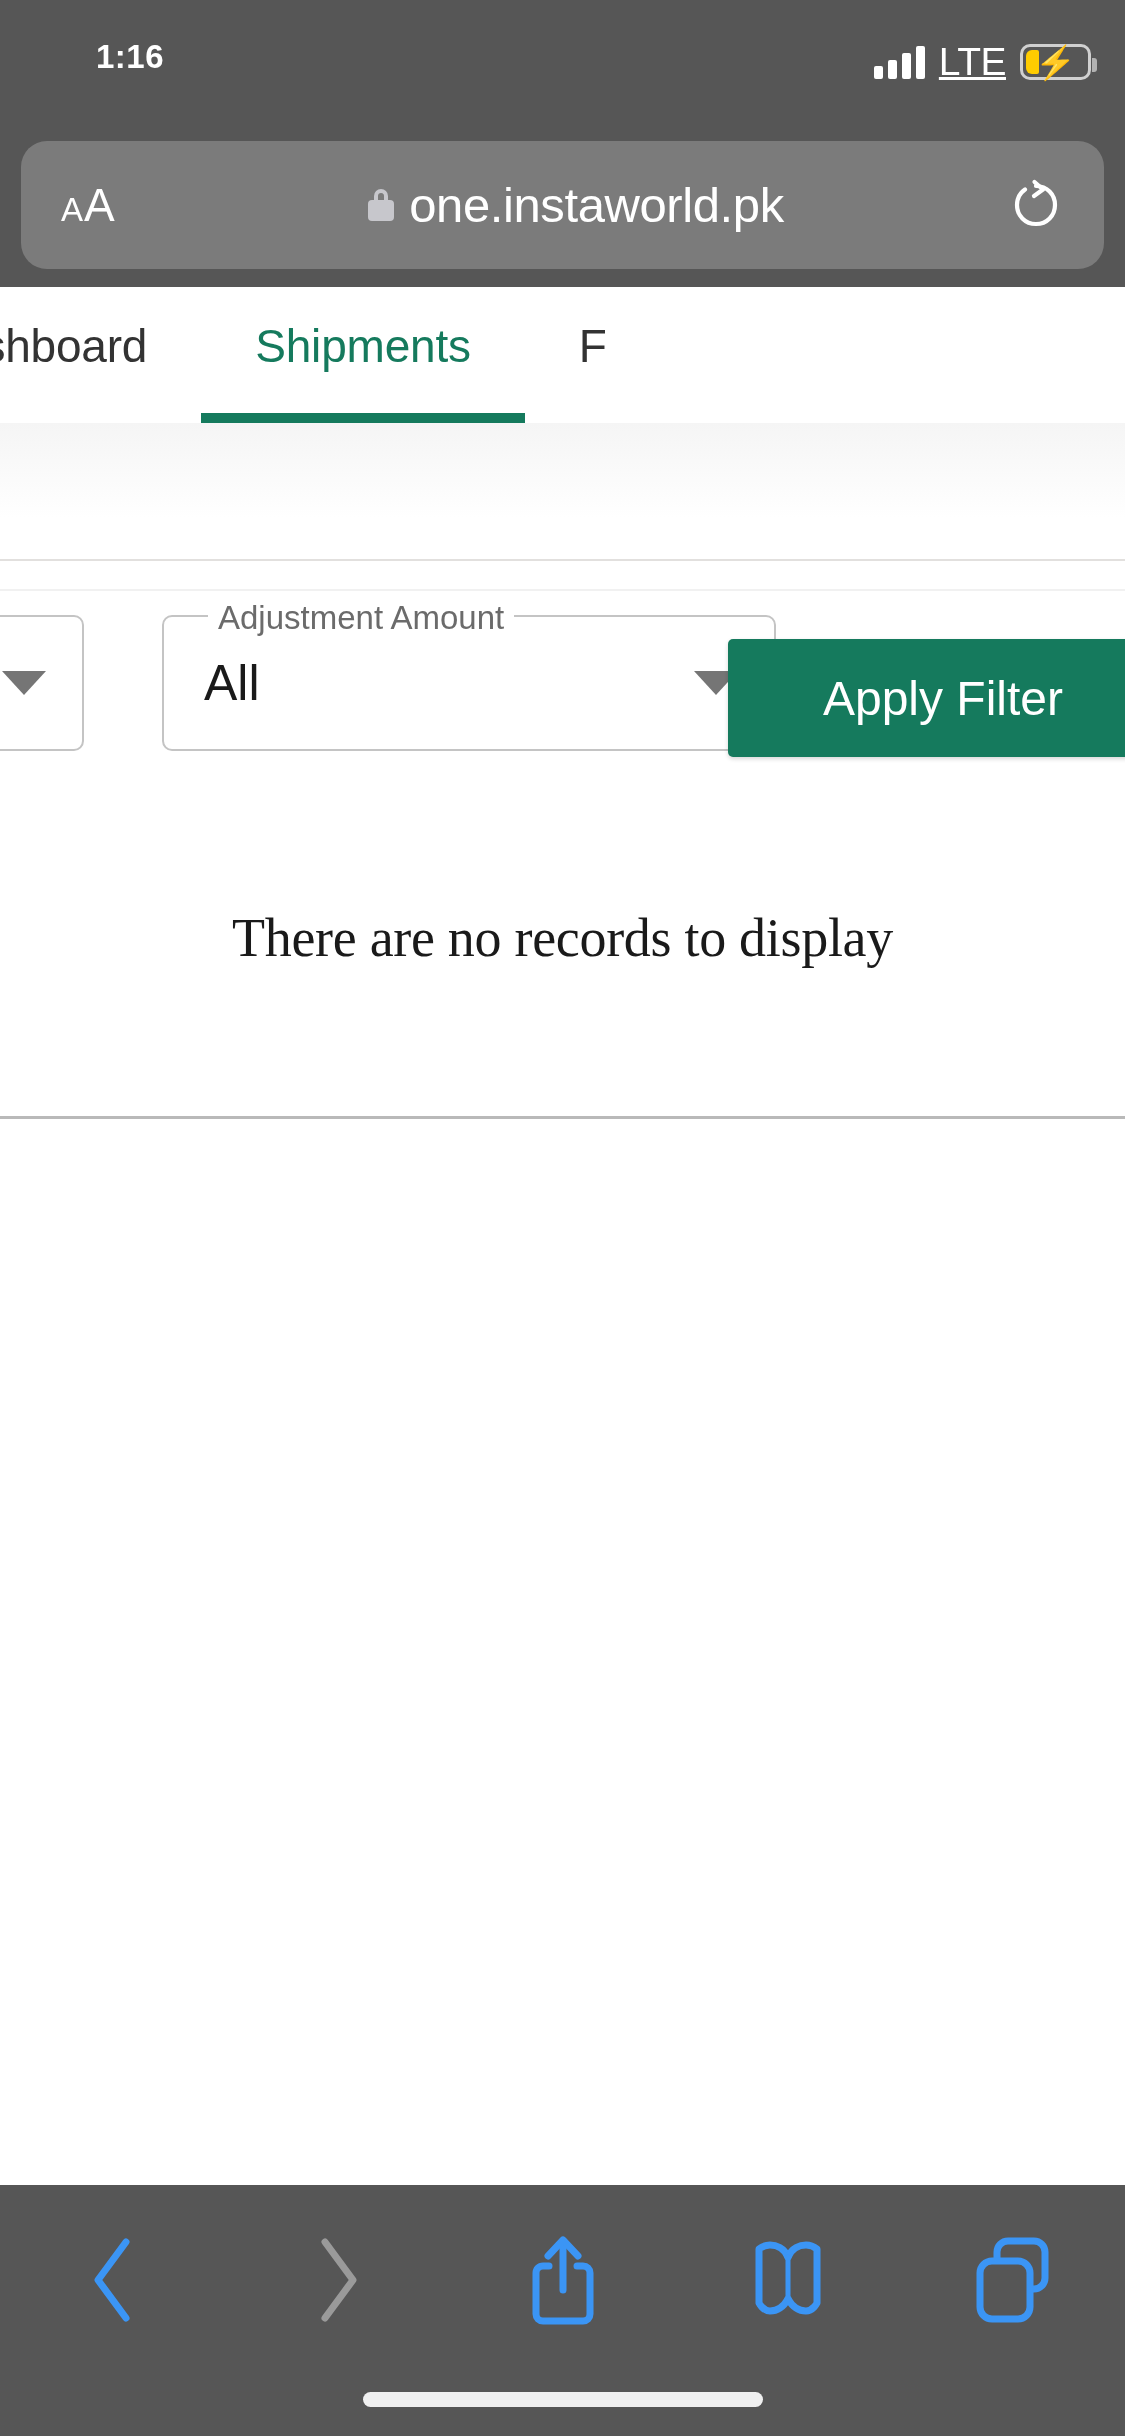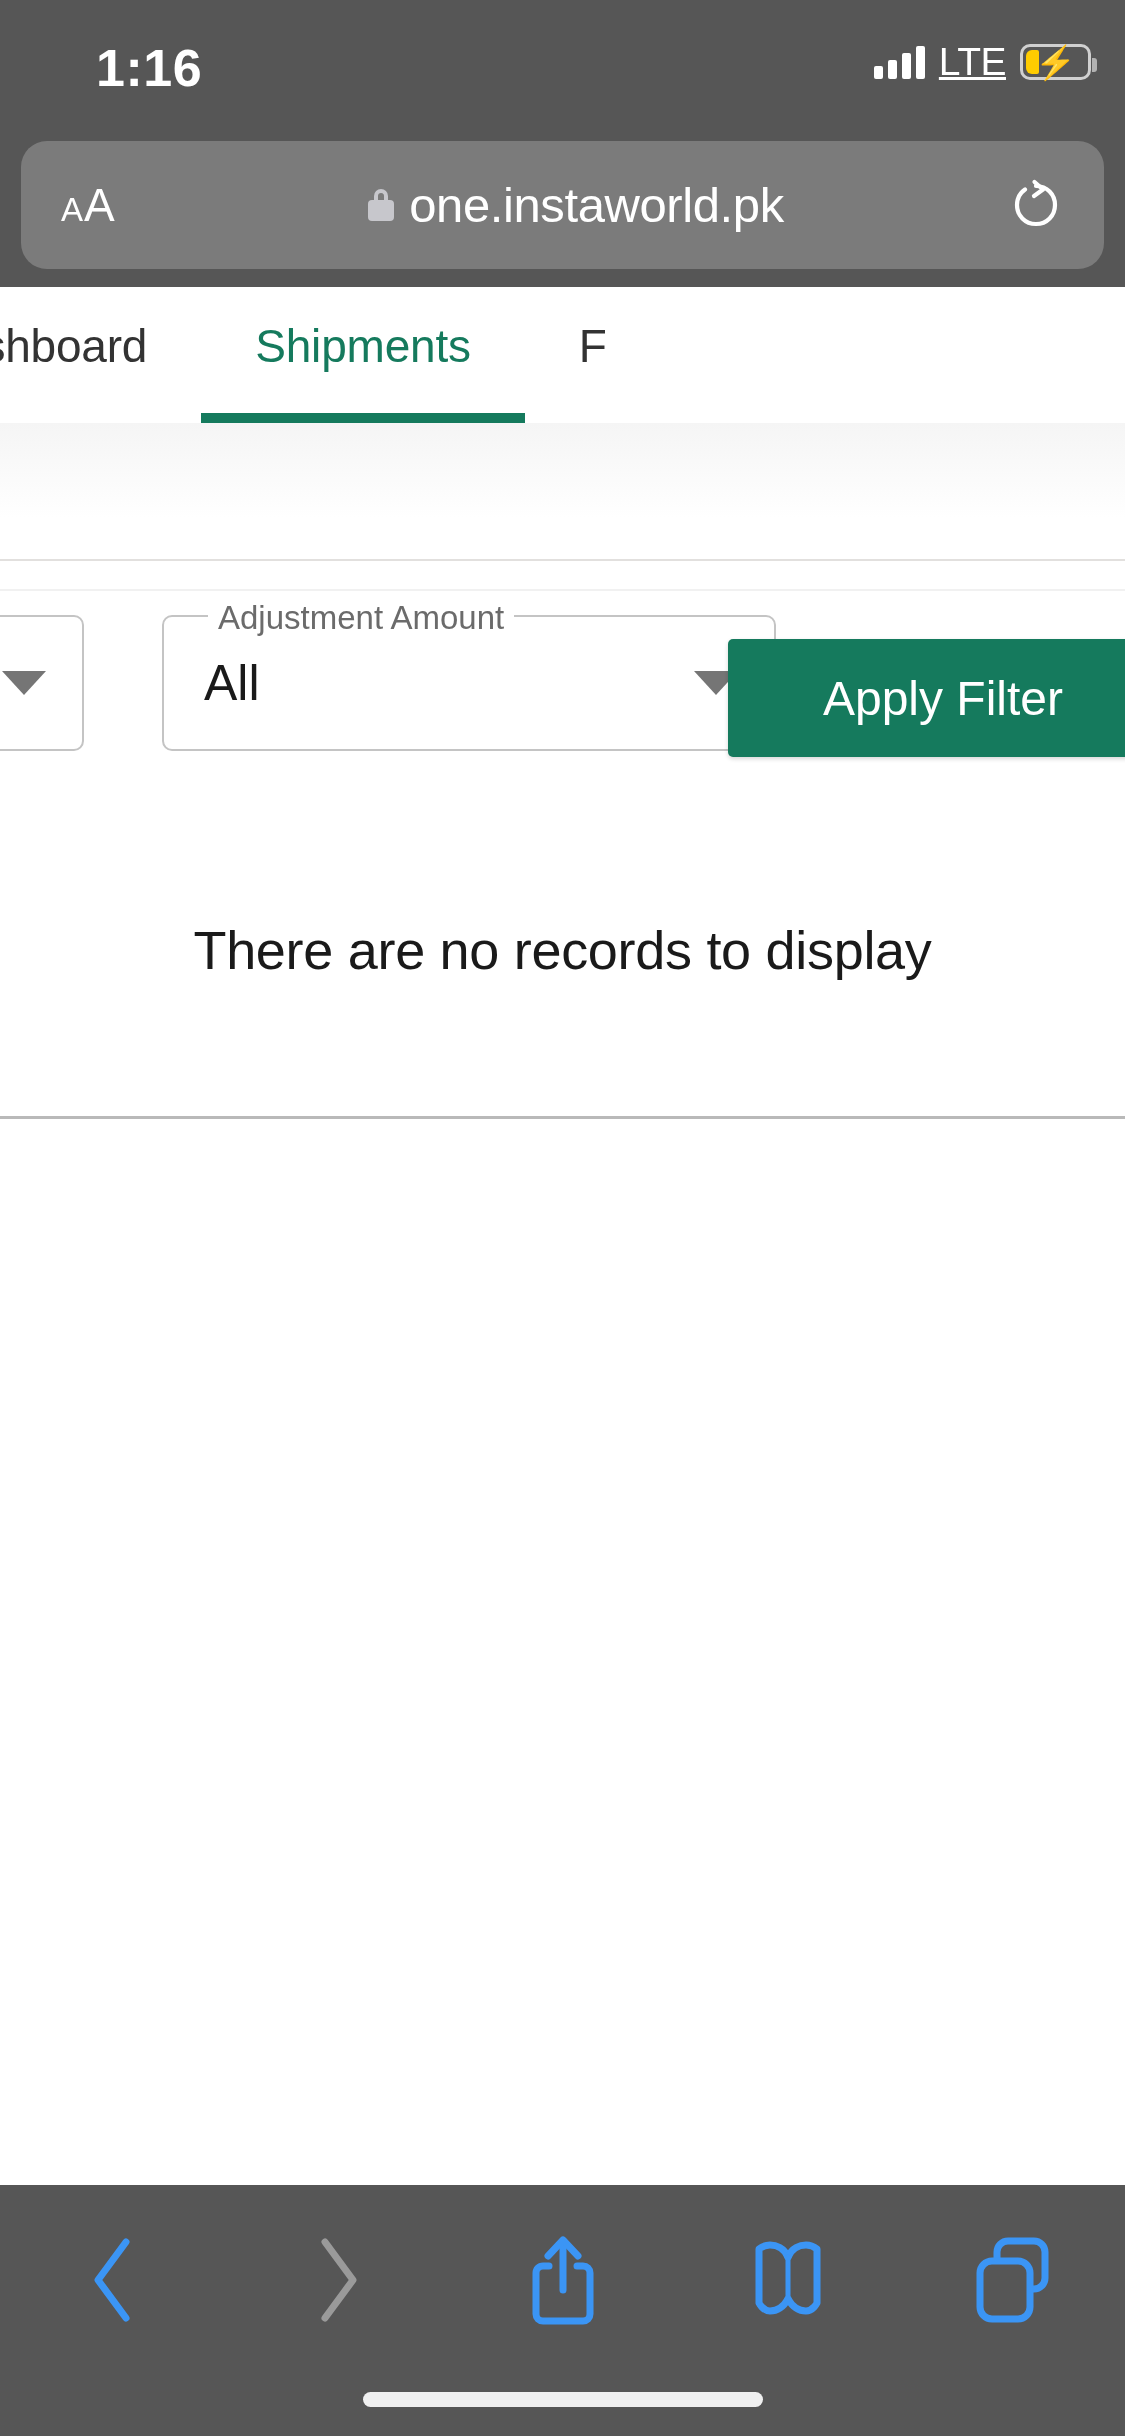--- a/index.html
+++ b/index.html
@@ -11,21 +11,21 @@
   }
   #screen { position:relative; width:1125px; height:2436px; overflow:hidden; }
 
   
   .status-bar {
     position:absolute; top:0; left:0; width:1125px; height:143px;
     background:#565656;
   }
   .status-time {
     position:absolute; left:96px; top:38px;
-    color:#ffffff; font-size:52px; font-weight:600;
+    color:#ffffff; font-size:33px; font-weight:600;
     letter-spacing:0.5px;
   }
   .status-right {
     position:absolute; right:34px; top:36px;
     display:flex; align-items:center; gap:14px; height:52px;
   }
   .signal-bars { display:flex; align-items:flex-end; gap:5px; height:34px; }
   .signal-bars i { display:block; width:9px; background:#ffffff; border-radius:2px; }
   .signal-bars i:nth-child(1){ height:13px; }
   .signal-bars i:nth-child(2){ height:19px; }
@@ -161,23 +161,24 @@
     background:#157a5d; color:#ffffff;
     border:none; border-radius:5px;
     font-size:48px; font-family:"Liberation Sans", sans-serif;
     display:flex; align-items:center; justify-content:center;
     box-shadow:0 2px 4px rgba(0,0,0,0.16);
   }
 
   
   .empty-region { position:relative; height:345px; background:#ffffff; }
   .empty-text {
-    position:absolute; left:0; right:0; top:148px;
+    position:absolute; left:0; right:0; top:136px;
     text-align:center; font-size:54px; color:#1a1a1a;
     letter-spacing:-0.3px;
+    font-family:Liberation Serif, serif;
   }
   .table-bottom-rule { height:3px; background:#b9b9b9; }
   .page-rest { height:1025px; background:#ffffff; }
 
   
   .bottom-bar {
     position:absolute; left:0; bottom:0; width:1125px; height:251px;
     background:#565656;
   }
   .toolbar-icons {

